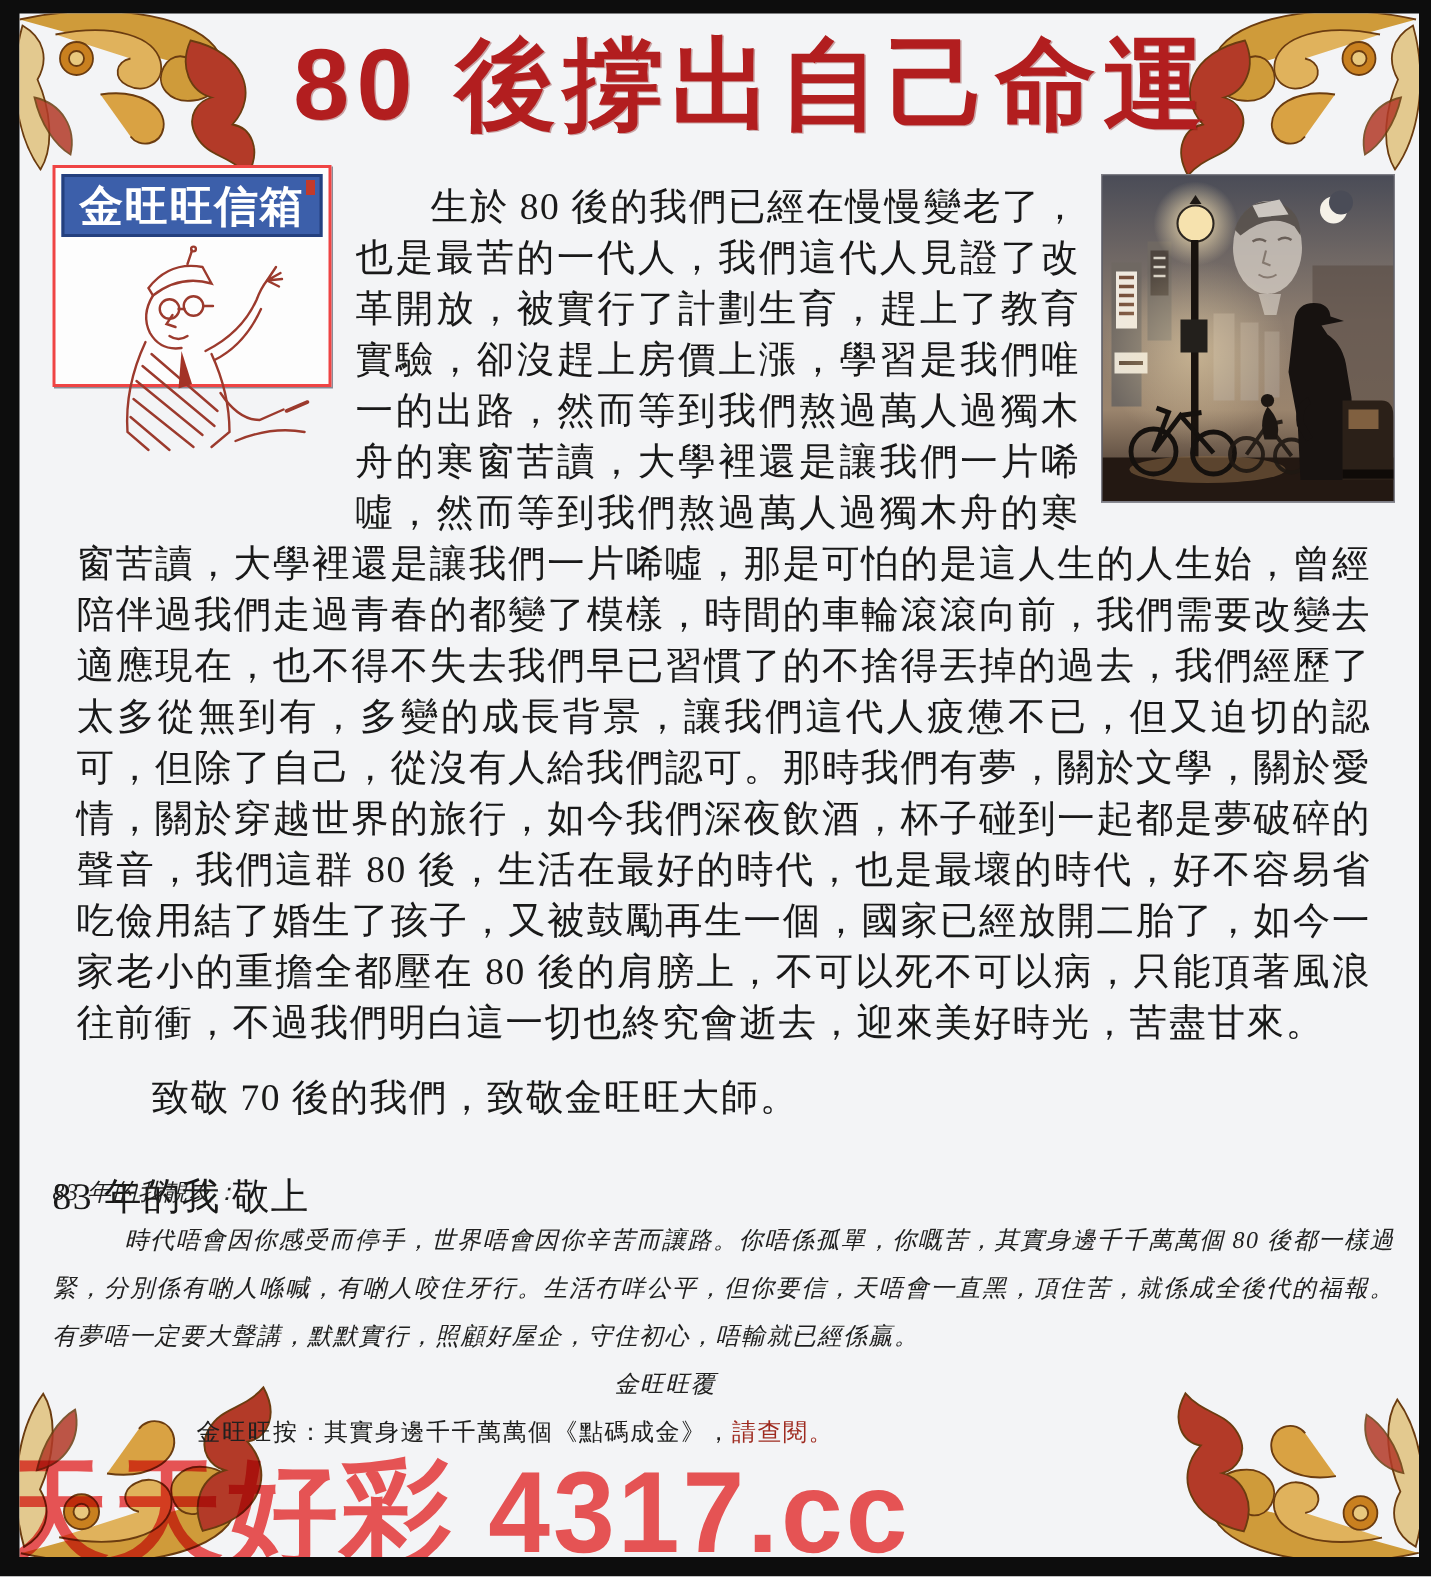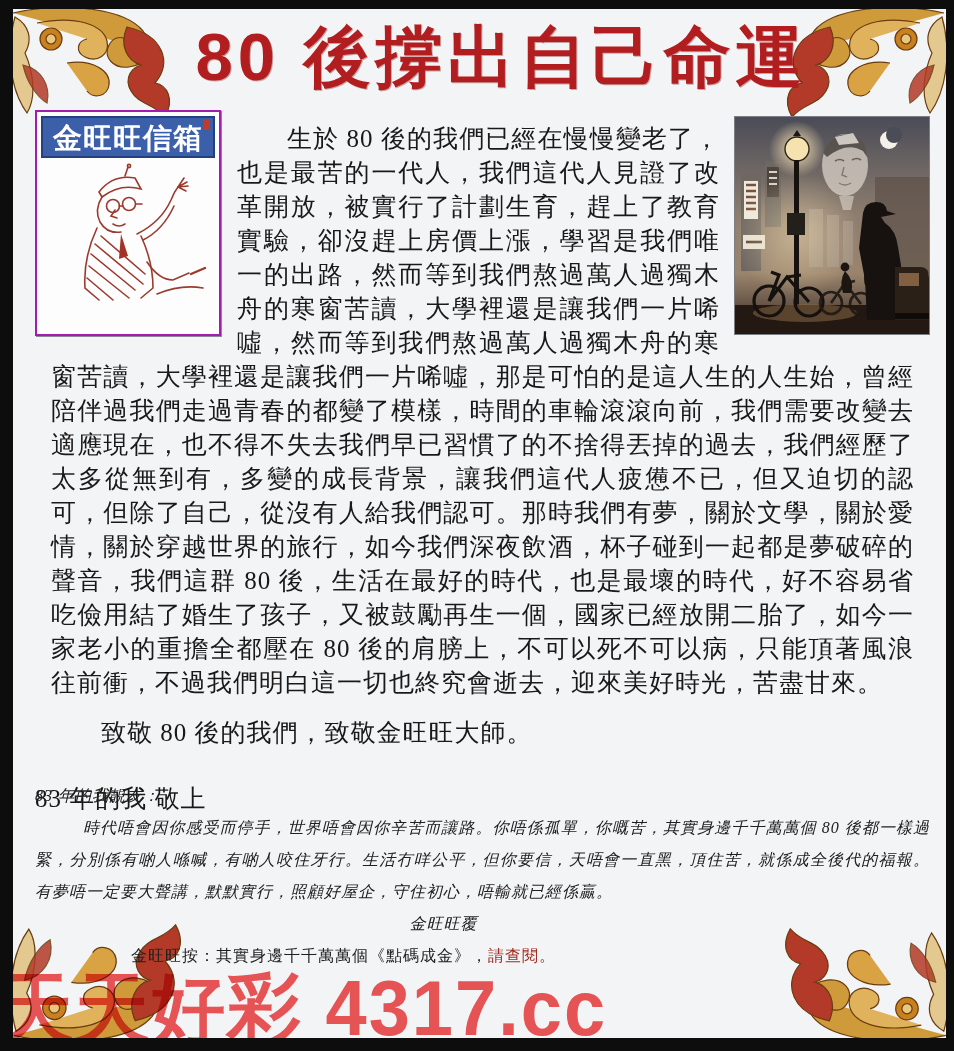--- a/index.html
+++ b/index.html
@@ -27,22 +27,22 @@
   .letter{position:absolute;top:97px;left:22px;right:16px;z-index:2;
     font-size:25px;line-height:34px;letter-spacing:1px;color:#191919;
     text-align:justify;}
   .letter p{margin:16px;}
   .salutation{white-space:nowrap;}
   .indent2{text-indent:2em;}
   .letter-signoff{text-align:left;padding-right:2px;white-space:nowrap;margin-top:32px;}
 
   
   .logo-float{float:left;width:188px;height:208px;margin:4px 14px 24px 0;}
-  .logo-box{box-sizing:border-box;width:186px;height:226px;background:#fdfdfd;
-    border:2px solid #a21caf;padding:4px;box-shadow:1px 1px 0 #8a8a95;}
+  .logo-box{box-sizing:border-box;width:186px;height:148px;background:#fdfdfd;
+    border:2px solid #ef4444;padding:4px;box-shadow:1px 1px 0 #8a8a95;}
   .logo-header{position:relative;height:42px;background:#3c5faa;border:2px solid #24407e;
     color:#ffffff;font-family:"Liberation Sans",sans-serif;font-weight:bold;
     font-size:29px;line-height:40px;text-align:center;letter-spacing:1px;box-sizing:border-box;}
   .logo-seal{position:absolute;top:2px;right:3px;width:6px;height:10px;background:#c23a2a;}
   .logo-art{height:148px;margin-top:4px;overflow:hidden;}
 
   
   .photo-float{float:right;width:194px;height:217px;margin:10px 0 8px 14px;
     border:1px solid #7d7d85;box-sizing:content-box;background:#3c3e48;}
 
@@ -221,21 +221,21 @@
         <path d="M110,154 q-6,10 -2,22 l8,0 q4,-12 -6,-22 Z" fill="#1c1612"></path>
         <path d="M128,96 q2,-11 13,-11 q10,0 11,9 l9,3 -15,3 4,6 q11,7 13,24 l3,18 2,55 h-36 l-2,-40 -6,-32 Z" fill="#171210"></path>
         <path d="M138,150 q-8,4 -6,16 l6,10" fill="none" stroke="#171210" stroke-width="5"></path>
         <path d="M160,150 h26 q8,0 8,11 v42 h-34 Z" fill="#2b2018"></path>
         <rect x="164" y="156" width="20" height="13" fill="#806040"></rect>
         <rect x="160" y="196" width="34" height="6" fill="#0f0b08"></rect>
       </svg>
     </div>
 
     <p class="indent2">生於 80 後的我們已經在慢慢變老了，也是最苦的一代人，我們這代人見證了改革開放，被實行了計劃生育，趕上了教育實驗，卻沒趕上房價上漲，學習是我們唯一的出路，然而等到我們熬過萬人過獨木舟的寒窗苦讀，大學裡還是讓我們一片唏噓，然而等到我們熬過萬人過獨木舟的寒窗苦讀，大學裡還是讓我們一片唏噓，那是可怕的是這人生的人生始，曾經陪伴過我們走過青春的都變了模樣，時間的車輪滾滾向前，我們需要改變去適應現在，也不得不失去我們早已習慣了的不捨得丟掉的過去，我們經歷了太多從無到有，多變的成長背景，讓我們這代人疲憊不已，但又迫切的認可，但除了自己，從沒有人給我們認可。那時我們有夢，關於文學，關於愛情，關於穿越世界的旅行，如今我們深夜飲酒，杯子碰到一起都是夢破碎的聲音，我們這群 80 後，生活在最好的時代，也是最壞的時代，好不容易省吃儉用結了婚生了孩子，又被鼓勵再生一個，國家已經放開二胎了，如今一家老小的重擔全都壓在 80 後的肩膀上，不可以死不可以病，只能頂著風浪往前衝，不過我們明白這一切也終究會逝去，迎來美好時光，苦盡甘來。</p>
-    <p class="indent2">致敬 80 後的我們，致敬金旺旺大師。</p>
+    <p class="indent2">致敬 70 後的我們，致敬金旺旺大師。</p>
     <div class="letter-signoff">83 年的我 敬上</div>
   </div>
 
   <div class="reply">
     <div>83 年的我靚友：</div>
     <p class="indent3">時代唔會因你感受而停手，世界唔會因你辛苦而讓路。你唔係孤單，你嘅苦，其實身邊千千萬萬個 80 後都一樣過緊，分別係有啲人喺喊，有啲人咬住牙行。生活冇咩公平，但你要信，天唔會一直黑，頂住苦，就係成全後代的福報。有夢唔一定要大聲講，默默實行，照顧好屋企，守住初心，唔輸就已經係贏。</p>
     <div class="reply-signoff">金旺旺覆</div>
     <div class="footnote">
       <span>金旺旺按：其實身邊千千萬萬個《點碼成金》，</span><span class="hl">請查閱。</span>
     </div>

